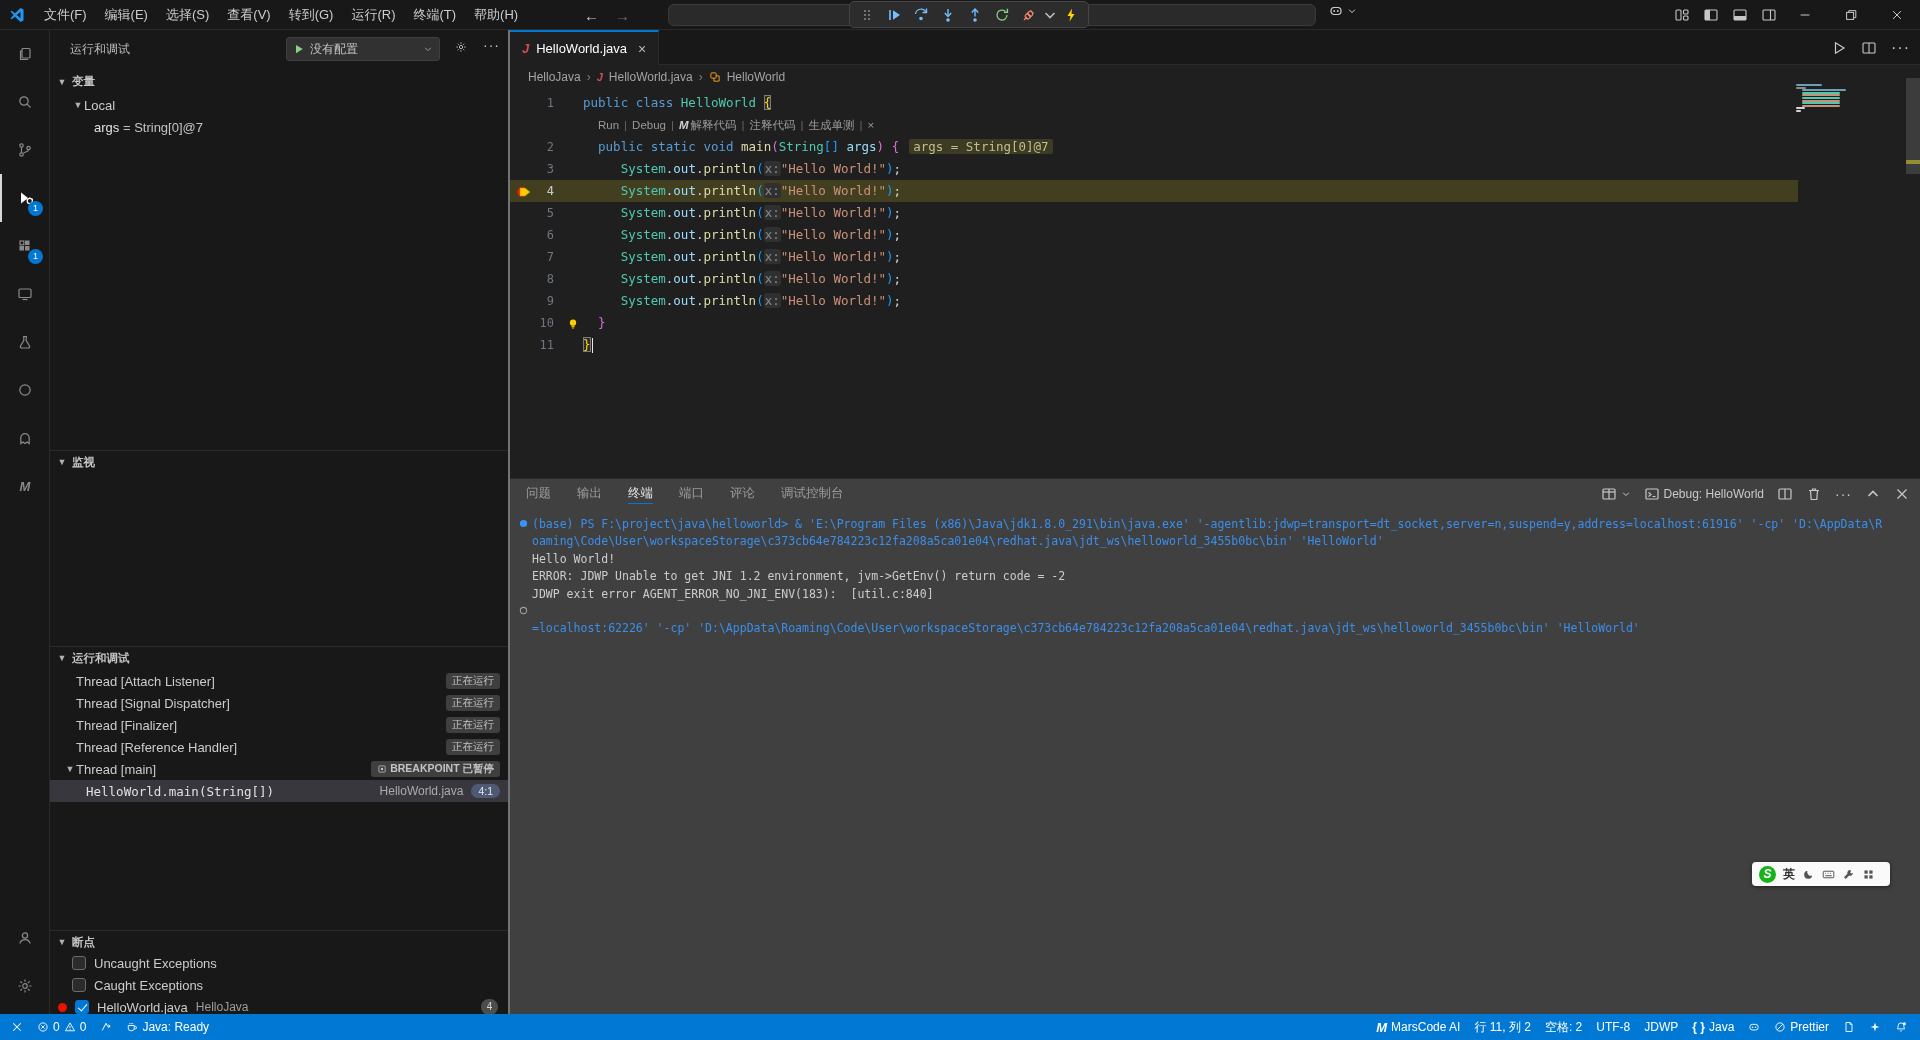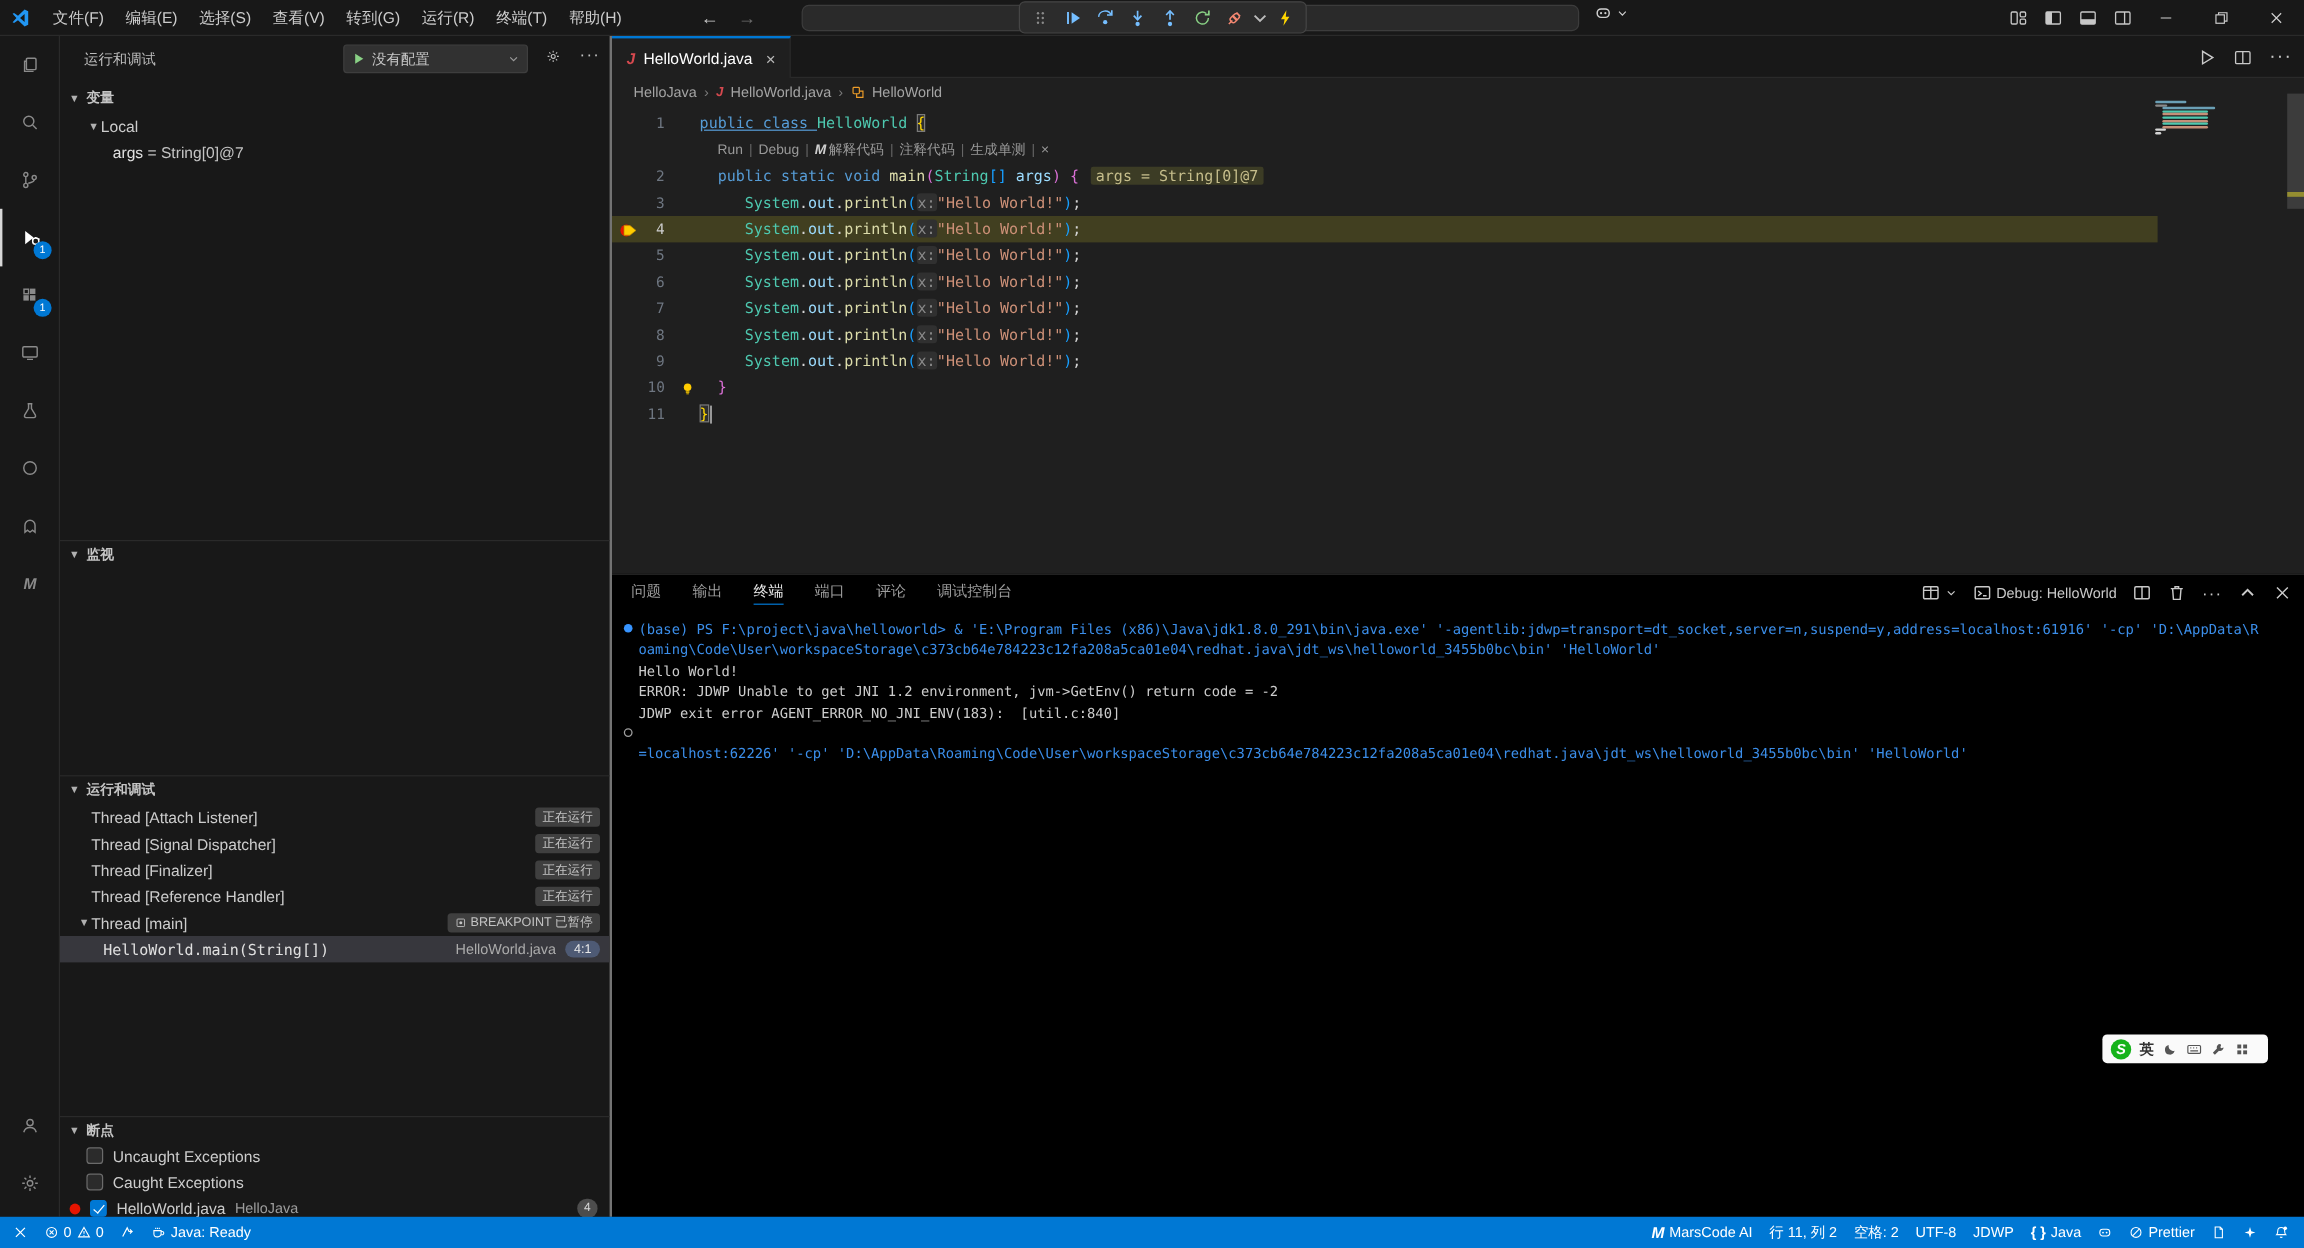--- a/index.html
+++ b/index.html
@@ -93,21 +93,21 @@
   .lens .sep { color:#666; padding:0 5px; }
   .cursorbar { display:inline-block; width:1.5px; height:15px; background:#e8e8e8; vertical-align:middle; margin-left:1px; }
   .bp-gutter { position:absolute; left:6px; top:4px; width:16px; height:14px; }
   .bulb { position:absolute; left:56px; top:4px; }
   .minimap { position:absolute; right:64px; top:54px; width:60px; }
   .mm-mark { position:absolute; height:2px; border-radius:1px; }
   .vscroll { position:absolute; right:0; top:48px; width:14px; height:96px; background:rgba(121,121,121,0.32); }
   .ov-cur { position:absolute; right:0; top:130px; width:14px; height:4px; background:rgba(206,195,41,0.6); }
 
   
-  .panel { position:absolute; left:510px; top:478px; width:1410px; height:536px; background:#000000; border-top:1px solid #2a2a2a; }
+  .panel { position:absolute; left:510px; top:478px; width:1410px; height:536px; background:#404040; border-top:1px solid #2a2a2a; }
   .panel-tabs { position:absolute; left:0; top:0; height:30px; display:flex; align-items:center; gap:26px; padding-left:16px; }
   .ptab { font-size:12.5px; color:#9d9d9d; height:30px; line-height:28px; position:relative; }
   .ptab.active { color:#e7e7e7; }
   .ptab.active::after { content:""; position:absolute; left:0; right:0; bottom:5px; height:1.5px; background:#0078d4; }
   .panel-actions { position:absolute; right:10px; top:0; height:30px; display:flex; align-items:center; gap:13px; color:#c9c9c9; font-size:12px; }
   .pa-item { display:flex; align-items:center; gap:4px; }
   .terminal { position:absolute; left:0; top:30px; width:100%; height:500px; font-family:"DejaVu Sans Mono", monospace;
     font-size:11.5px; }
   .tline { position:absolute; left:22px; white-space:pre; }
   .tmark { position:absolute; left:8px; width:10px; text-align:center; }
@@ -459,21 +459,21 @@
           <span>Thread [Finalizer]</span>
           <span class="pill"><span>正在运行</span></span>
         </div>
         <div class="sb-row" style="top: 706px; padding-left: 26px;">
           <span>Thread [Reference Handler]</span>
           <span class="pill"><span>正在运行</span></span>
         </div>
         <div class="sb-row" style="top: 728px;">
           <span class="twisty" style="margin-left: 14px;">▼</span>
           <span>Thread [main]</span>
-          <span class="pill" style="display: inline-flex; align-items: center; gap: 3px;">
+          <span class="pill" style="display: inline-flex; align-items: center; gap: 3px; font-weight: bold;">
             <span class="ico xs" style="color: rgb(195, 195, 195);">
               <svg viewBox="0 0 16 16" fill="none" stroke="currentColor" stroke-width="1.2">
                 <rect x="3" y="3" width="10" height="10" rx="1"></rect>
                 <circle cx="8" cy="8" r="2" fill="currentColor" stroke="none"></circle>
               </svg>
             </span>
             <span>BREAKPOINT 已暂停</span>
           </span>
         </div>
       </div>
@@ -536,21 +536,21 @@
       <span class="bc-sep">›</span>
       <span class="ico sm">
           <svg viewBox="0 0 16 16" fill="none" stroke="#ee9d28" stroke-width="1.3">
             <rect x="2.5" y="2.5" width="7" height="7" rx="1"></rect>
             <path d="M9.5 6.5h4v7h-7v-4"></path>
           </svg>
         </span>
       <span>HelloWorld</span>
     </div>
     <div class="code" id="code">
-        <div class="code-row" style="top: 0px;"><span class="lnum">1</span><span class="ctext"><span style="color: rgb(86, 156, 214); text-decoration: underline;">public class </span><span style="color: rgb(78, 201, 176);">HelloWorld </span><span class="brkbox" style="color: rgb(255, 215, 0);">{</span></span></div>
+        <div class="code-row" style="top: 0px;"><span class="lnum">1</span><span class="ctext"><span style="color: rgb(86, 156, 214);">public class </span><span style="color: rgb(78, 201, 176);">HelloWorld </span><span class="brkbox" style="color: rgb(255, 215, 0);">{</span></span></div>
         <div class="code-row" style="top: 22px;"><span class="lens" style="position: absolute; left: 88px;"><span>Run</span><span class="sep">|</span><span>Debug</span><span class="sep">|</span><span style="font-style: italic; font-weight: bold; color: rgb(207, 207, 207); margin-right: 2px;">M</span><span>解释代码</span><span class="sep">|</span><span>注释代码</span><span class="sep">|</span><span>生成单测</span><span class="sep">|</span><span>×</span></span></div>
         <div class="code-row" style="top: 44px;"><span class="lnum">2</span><span class="ctext">  <span style="color: rgb(86, 156, 214);">public static void </span><span style="color: rgb(220, 220, 170);">main</span><span style="color: rgb(218, 112, 214);">(</span><span style="color: rgb(78, 201, 176);">String</span><span style="color: rgb(23, 159, 255);">[]</span><span style="color: rgb(212, 212, 212);"> </span><span style="color: rgb(156, 220, 254);">args</span><span style="color: rgb(218, 112, 214);">)</span><span style="color: rgb(212, 212, 212);"> </span><span style="color: rgb(218, 112, 214);">{</span><span class="inlineval">args = String[0]@7</span></span></div>
         <div class="code-row" style="top: 66px;"><span class="lnum">3</span><span class="ctext">     <span style="color: rgb(78, 201, 176);">System</span><span style="color: rgb(212, 212, 212);">.</span><span style="color: rgb(156, 220, 254);">out</span><span style="color: rgb(212, 212, 212);">.</span><span style="color: rgb(220, 220, 170);">println</span><span style="color: rgb(23, 159, 255);">(</span><span class="hintchip" style="color: rgb(138, 138, 138);">x:</span><span style="color: rgb(206, 145, 120);">"Hello World!"</span><span style="color: rgb(23, 159, 255);">)</span><span style="color: rgb(212, 212, 212);">;</span></span></div>
         <div class="code-row" style="top: 88px;"><div class="cur-bg"></div><span class="lnum hot">4</span><span class="bp-gutter"><svg viewBox="0 0 16 14" width="16" height="14">
               <circle cx="6" cy="7" r="5" fill="#e51400"></circle>
               <path d="M4 3h5l5 4-5 4H4z" fill="#ffcc00" stroke="#b58900" stroke-width="0.6"></path>
             </svg></span><span class="ctext">     <span style="color: rgb(78, 201, 176);">System</span><span style="color: rgb(212, 212, 212);">.</span><span style="color: rgb(156, 220, 254);">out</span><span style="color: rgb(212, 212, 212);">.</span><span style="color: rgb(220, 220, 170);">println</span><span style="color: rgb(23, 159, 255);">(</span><span class="hintchip" style="color: rgb(138, 138, 138);">x:</span><span style="color: rgb(206, 145, 120);">"Hello World!"</span><span style="color: rgb(23, 159, 255);">)</span><span style="color: rgb(212, 212, 212);">;</span></span></div>
         <div class="code-row" style="top: 110px;"><span class="lnum">5</span><span class="ctext">     <span style="color: rgb(78, 201, 176);">System</span><span style="color: rgb(212, 212, 212);">.</span><span style="color: rgb(156, 220, 254);">out</span><span style="color: rgb(212, 212, 212);">.</span><span style="color: rgb(220, 220, 170);">println</span><span style="color: rgb(23, 159, 255);">(</span><span class="hintchip" style="color: rgb(138, 138, 138);">x:</span><span style="color: rgb(206, 145, 120);">"Hello World!"</span><span style="color: rgb(23, 159, 255);">)</span><span style="color: rgb(212, 212, 212);">;</span></span></div>
         <div class="code-row" style="top: 132px;"><span class="lnum">6</span><span class="ctext">     <span style="color: rgb(78, 201, 176);">System</span><span style="color: rgb(212, 212, 212);">.</span><span style="color: rgb(156, 220, 254);">out</span><span style="color: rgb(212, 212, 212);">.</span><span style="color: rgb(220, 220, 170);">println</span><span style="color: rgb(23, 159, 255);">(</span><span class="hintchip" style="color: rgb(138, 138, 138);">x:</span><span style="color: rgb(206, 145, 120);">"Hello World!"</span><span style="color: rgb(23, 159, 255);">)</span><span style="color: rgb(212, 212, 212);">;</span></span></div>
         <div class="code-row" style="top: 154px;"><span class="lnum">7</span><span class="ctext">     <span style="color: rgb(78, 201, 176);">System</span><span style="color: rgb(212, 212, 212);">.</span><span style="color: rgb(156, 220, 254);">out</span><span style="color: rgb(212, 212, 212);">.</span><span style="color: rgb(220, 220, 170);">println</span><span style="color: rgb(23, 159, 255);">(</span><span class="hintchip" style="color: rgb(138, 138, 138);">x:</span><span style="color: rgb(206, 145, 120);">"Hello World!"</span><span style="color: rgb(23, 159, 255);">)</span><span style="color: rgb(212, 212, 212);">;</span></span></div>

